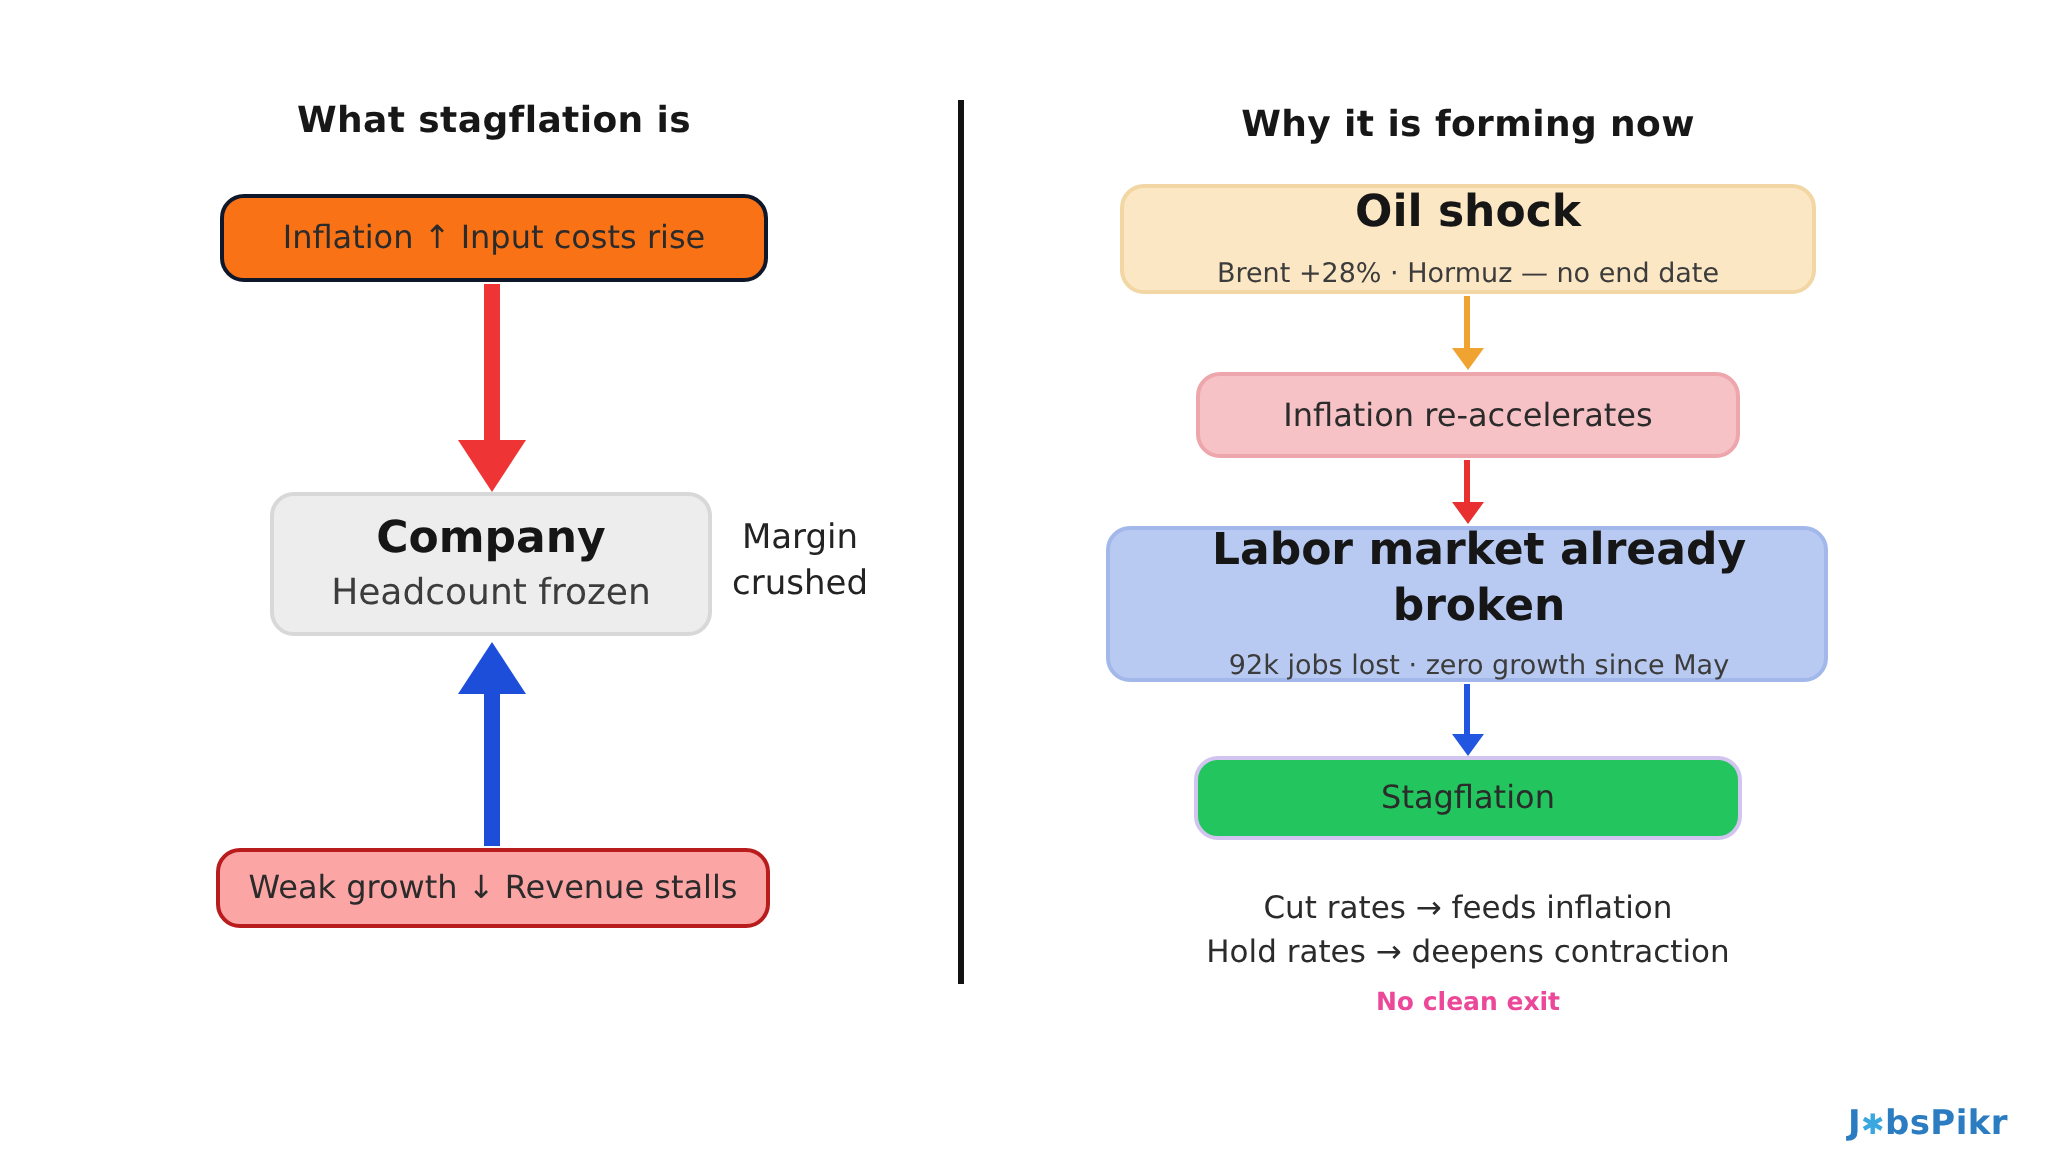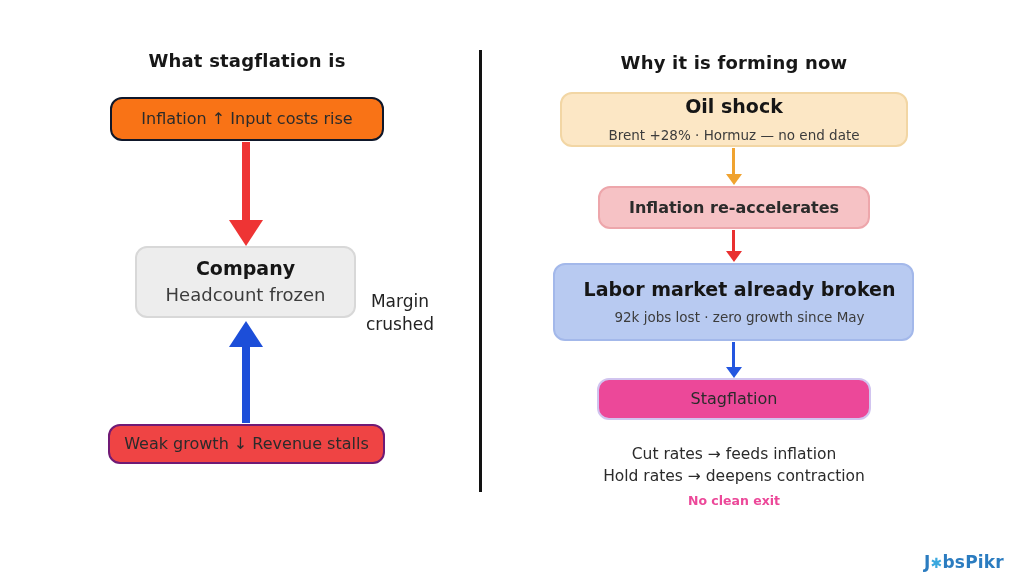--- a/index.html
+++ b/index.html
@@ -29,48 +29,47 @@
     border-radius: 12px;
     display: flex;
     flex-direction: column;
     align-items: center;
     justify-content: center;
     text-align: center;
     font-size: 16px;
     color: #2b2b2b;
     line-height: 1.25;
   }
-  .node .node-title { font-weight: bold; color: #161616; font-size: 19px; }
+  .node .node-title { font-weight: bold; color: #161616; font-size: 22px; }
   .node .node-sub   { font-size: 13.5px; color: #3c3c3c; margin-top: 8px; }
 
   .pink-left  { left: 110px; top: 97px;  width: 274px; height: 44px;
                 background: #f97316; border: 2px solid #0f172a; }
   .gray-box   { left: 135px; top: 246px; width: 221px; height: 72px;
                 background: #ededed; border: 2px solid #d8d8d8; }
   .gray-box .node-sub { font-size: 18px; margin-top: 3px; }
   .blue-left  { left: 108px; top: 424px; width: 277px; height: 40px;
-                background: #ef4444; border: 2px solid #701a75; }
+                background: #fca5a5; border: 2px solid #b91c1c; }
 
   .yellow-box { left: 560px; top: 92px;  width: 348px; height: 55px;
                 background: #fce7c5; border: 2px solid #f2d6a4; }
   .pink-right { left: 598px; top: 186px; width: 272px; height: 43px;
-                background: #f6c2c5; border: 2px solid #eda6ab; font-weight: bold; }
+                background: #f6c2c5; border: 2px solid #eda6ab; }
   .blue-right { left: 553px; top: 263px; width: 361px; height: 78px;
                 background: #b8caf1; border: 2px solid #a3b8ea; padding-left: 12px; }
   .lavender-box { left: 597px; top: 378px; width: 274px; height: 42px;
-                background: #ec4899; border: 2px solid #d1c4ef; }
+                background: #22c55e; border: 2px solid #d1c4ef; }
 
   .side-note {
     position: absolute;
     left: 358px; top: 258px; width: 84px;
     text-align: center;
     font-size: 17px;
     color: #232323;
     line-height: 1.35;
-    margin-top: 32px;
   }
 
   .divider {
     position: absolute;
     left: 479px; top: 50px;
     width: 3px; height: 442px;
     background: #121212;
   }
 
   

